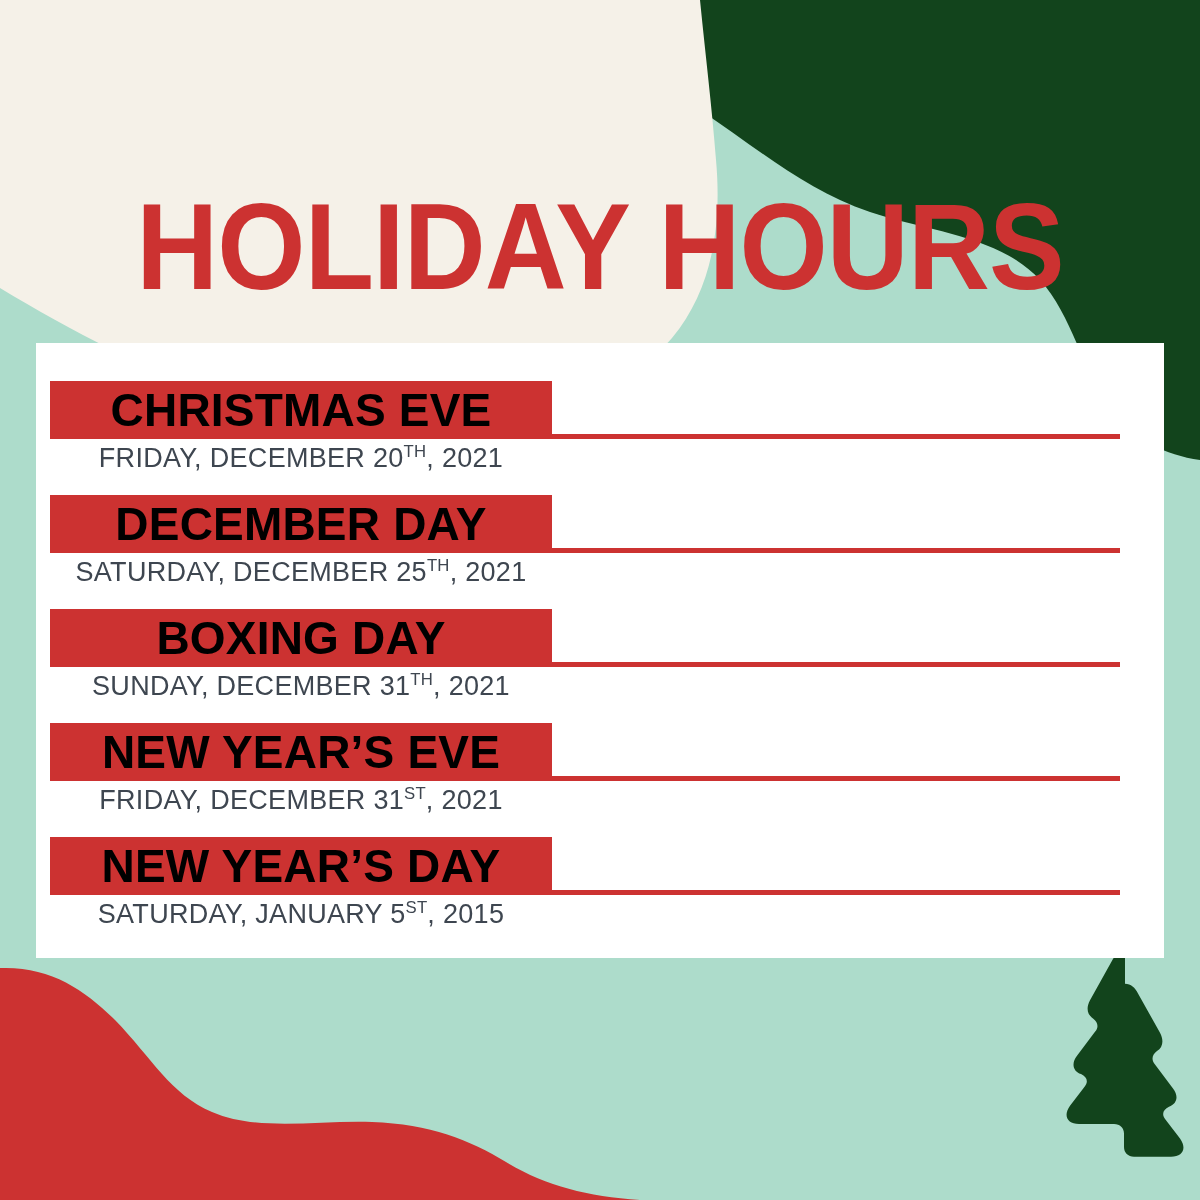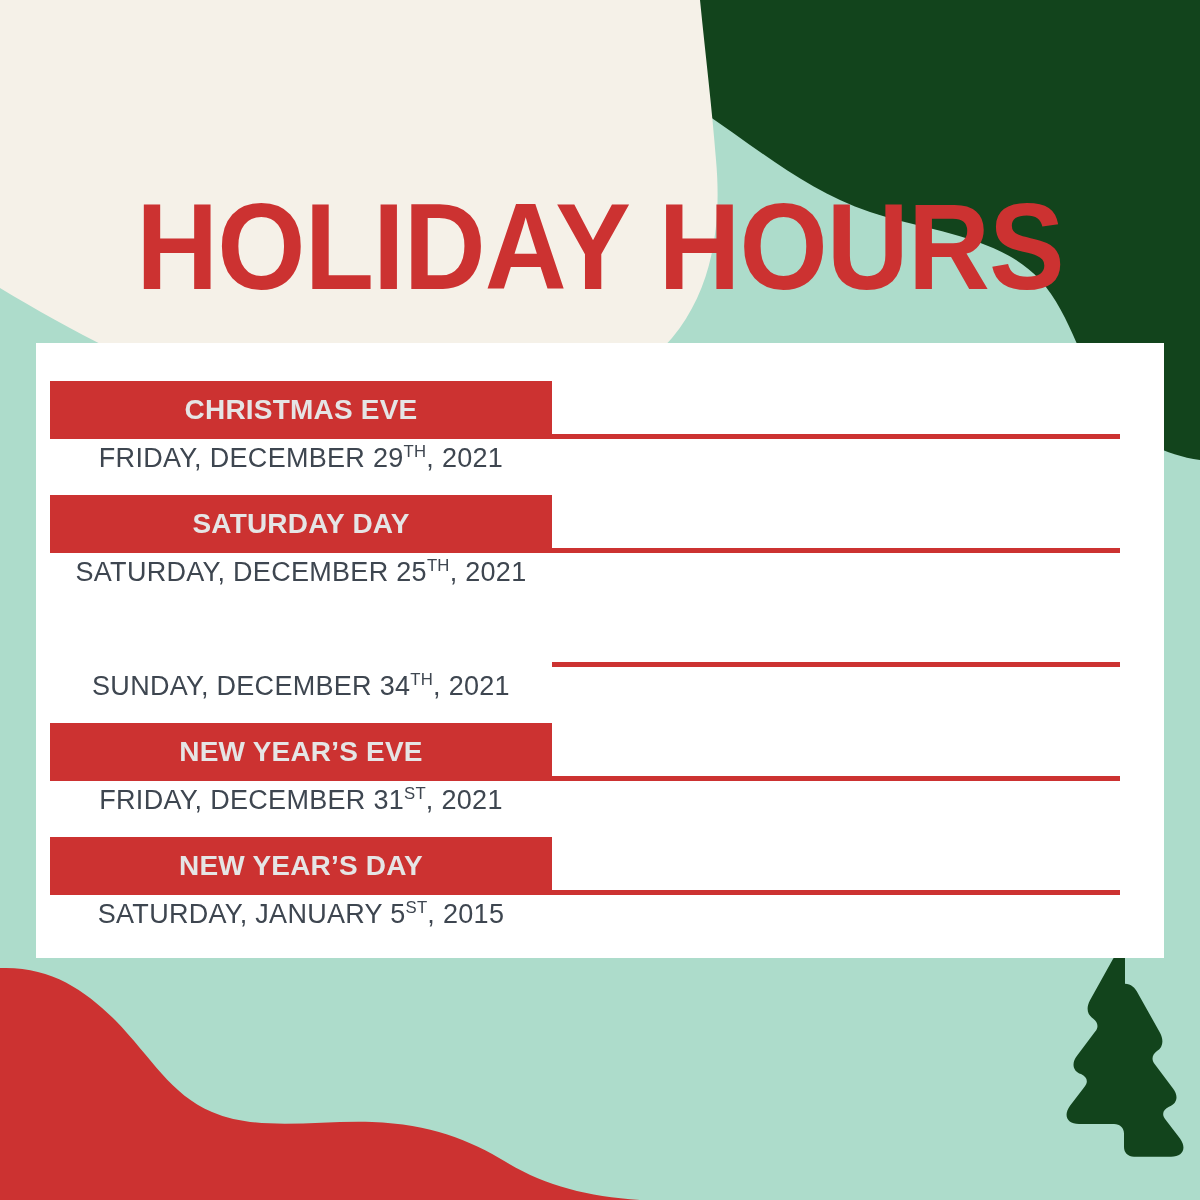--- a/index.html
+++ b/index.html
@@ -54,22 +54,22 @@
     position:absolute;
     left:14px; top:0;
     width:502px; height:58px;
     background:#CC3231;
     display:flex;
     align-items:center;
     justify-content:center;
     z-index:2;
   }
   .banner-label {
-    color:#e5e5e5;
-    font-size:28px;
+    color:#000000;
+    font-size:46px;
     font-weight:bold;
     line-height:1;
     letter-spacing:0.2px;
     white-space:nowrap;
     text-align:right;
   }
 
   .rule {
     position:absolute;
     left:516px; top:53px;
@@ -158,34 +158,37 @@
   <h1 class="title">HOLIDAY HOURS</h1>
 
   <div class="card">
     <div class="rows">
 
       <div class="row r0">
         <div class="rule"></div>
         <div class="banner">
           <span class="banner-label">CHRISTMAS EVE</span>
         </div>
-        <div class="date"><span>FRIDAY, DECEMBER 29</span><sup>TH</sup><span>, 2021</span></div>
+        <div class="date"><span>FRIDAY, DECEMBER 20</span><sup>TH</sup><span>, 2021</span></div>
       </div>
 
       <div class="row r1">
         <div class="rule"></div>
         <div class="banner">
-          <span class="banner-label">SATURDAY DAY</span>
+          <span class="banner-label">DECEMBER DAY</span>
         </div>
         <div class="date"><span>SATURDAY, DECEMBER 25</span><sup>TH</sup><span>, 2021</span></div>
       </div>
 
       <div class="row r2">
         <div class="rule"></div>
-        <div class="date"><span>SUNDAY, DECEMBER 34</span><sup>TH</sup><span>, 2021</span></div>
+        <div class="banner">
+          <span class="banner-label">BOXING DAY</span>
+        </div>
+        <div class="date"><span>SUNDAY, DECEMBER 31</span><sup>TH</sup><span>, 2021</span></div>
       </div>
 
       <div class="row r3">
         <div class="rule"></div>
         <div class="banner">
           <span class="banner-label">NEW YEAR’S EVE</span>
         </div>
         <div class="date"><span>FRIDAY, DECEMBER 31</span><sup>ST</sup><span>, 2021</span></div>
       </div>
 

